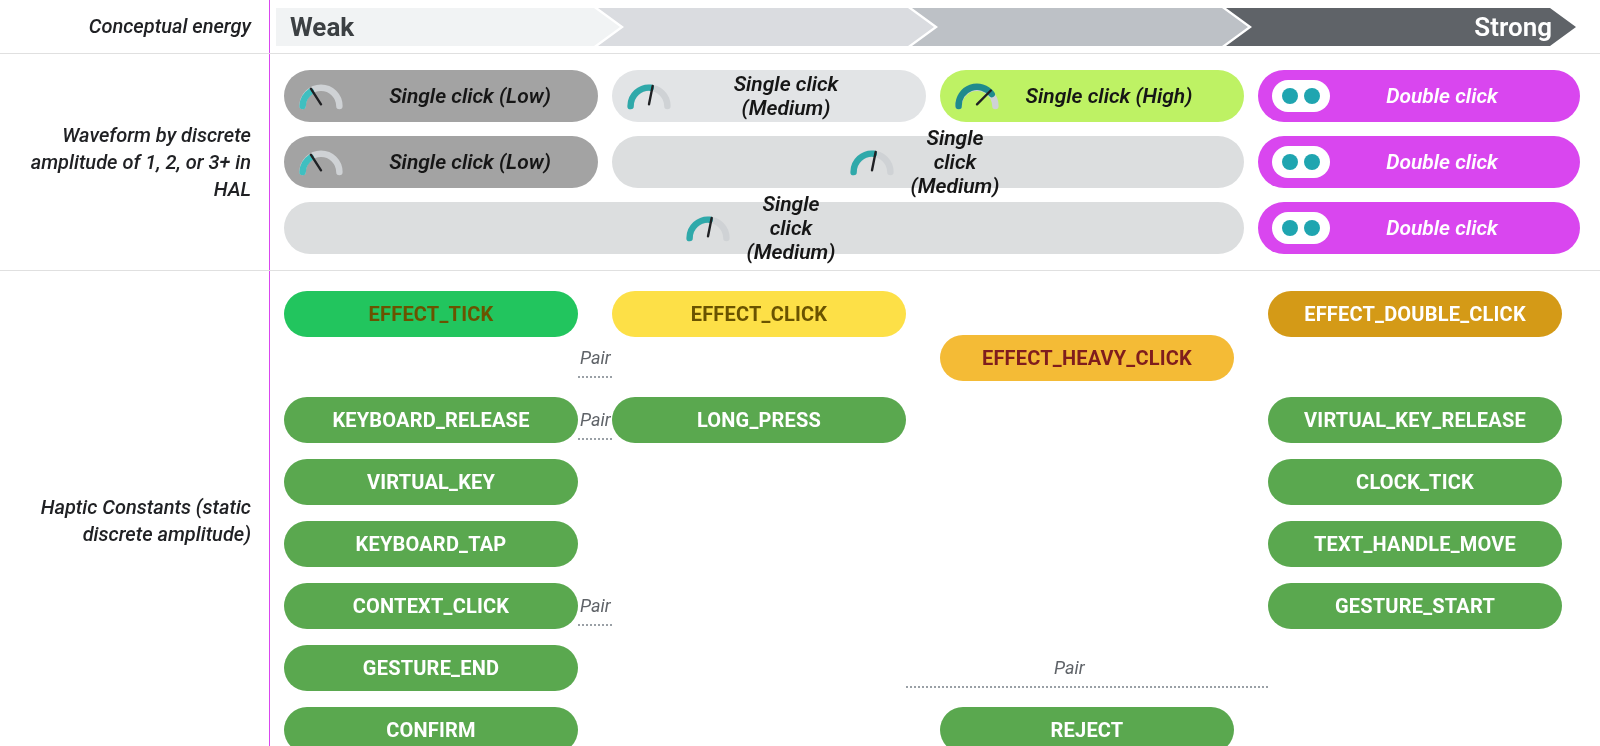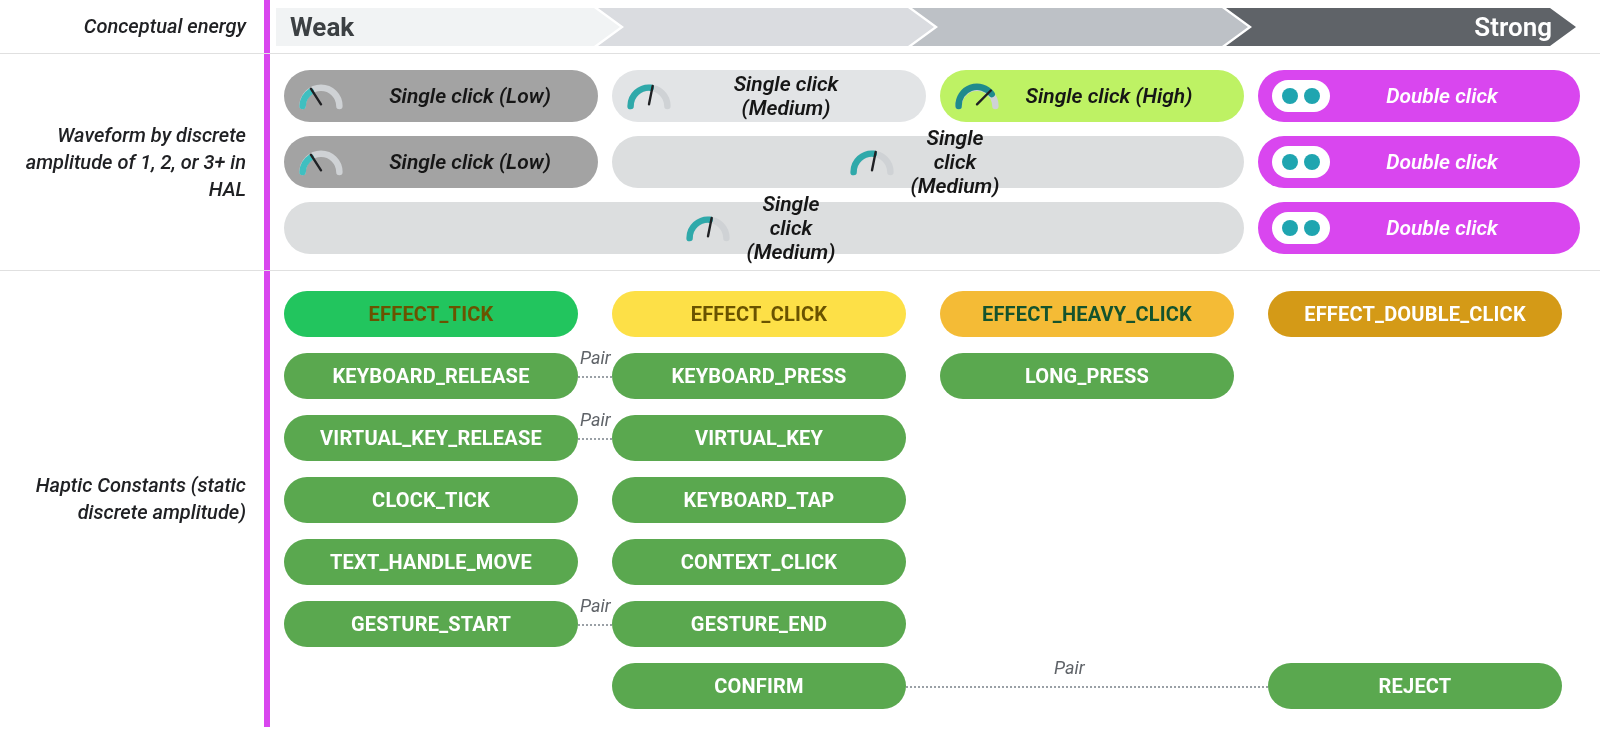--- a/index.html
+++ b/index.html
@@ -20,21 +20,21 @@
     flex-shrink: 0;
     display: flex;
     align-items: center;
     justify-content: flex-end;
     text-align: right;
     padding: 0 18px 0 20px;
     font-style: italic;
     font-size: 20px;
     font-weight: 500;
     line-height: 1.35;
-    border-right: 6px solid #d946ef;
+    border-right: 1px solid #d946ef;
   }
   .content { flex: 1; position: relative; }
 
   
   .row-energy { height: 54px; }
   .arrow-wrap { position: relative; height: 54px; width: 100%; }
   .arrow-wrap .seg { position:absolute; top:8px; height:38px; }
   .seg svg { display:block; height:38px; }
   .arrow-label {
     position:absolute;
@@ -97,21 +97,21 @@
     border-radius: 23px;
     display:flex; align-items:center; justify-content:center;
     font-size: 20px;
     font-weight: 700;
     letter-spacing: .2px;
     position:relative;
   }
   .chip.g { background:#5aa84f; color:#fff; }
   .chip.y1 { background:#22c55e; color:#6a5300; }
   .chip.y2 { background:#fde047; color:#6a5300; }
-  .chip.y3 { background:#f4bb36; color:#14532d; }
+  .chip.y3 { background:#f4bb36; color:#7f1d1d;margin-top:44px; }
   .chip.y4 { background:#d49a17; color:#fff; }
   .chip.empty { background:transparent; }
 
   .pair {
     position:absolute;
     font-style: italic;
     font-size: 18px;
     color: #5f6368;
   }
   .pair-line { position:absolute; border-top: 2px dotted #9aa0a6; }
@@ -256,21 +256,20 @@
   </div>
   <div class="content">
     <div class="grid">
 
       <div class="chip y1">EFFECT_TICK</div>
       <div class="chip y2">EFFECT_CLICK</div>
       <div class="chip y3">EFFECT_HEAVY_CLICK</div>
       <div class="chip y4">EFFECT_DOUBLE_CLICK</div>
 
       <div class="chip g">KEYBOARD_RELEASE</div>
-      <div class="chip g">KEYBOARD_PRESS</div>
       <div class="chip g">LONG_PRESS</div>
       <div class="chip empty"></div>
 
       <div class="chip g">VIRTUAL_KEY_RELEASE</div>
       <div class="chip g">VIRTUAL_KEY</div>
       <div class="chip empty"></div>
       <div class="chip empty"></div>
 
       <div class="chip g">CLOCK_TICK</div>
       <div class="chip g">KEYBOARD_TAP</div>

